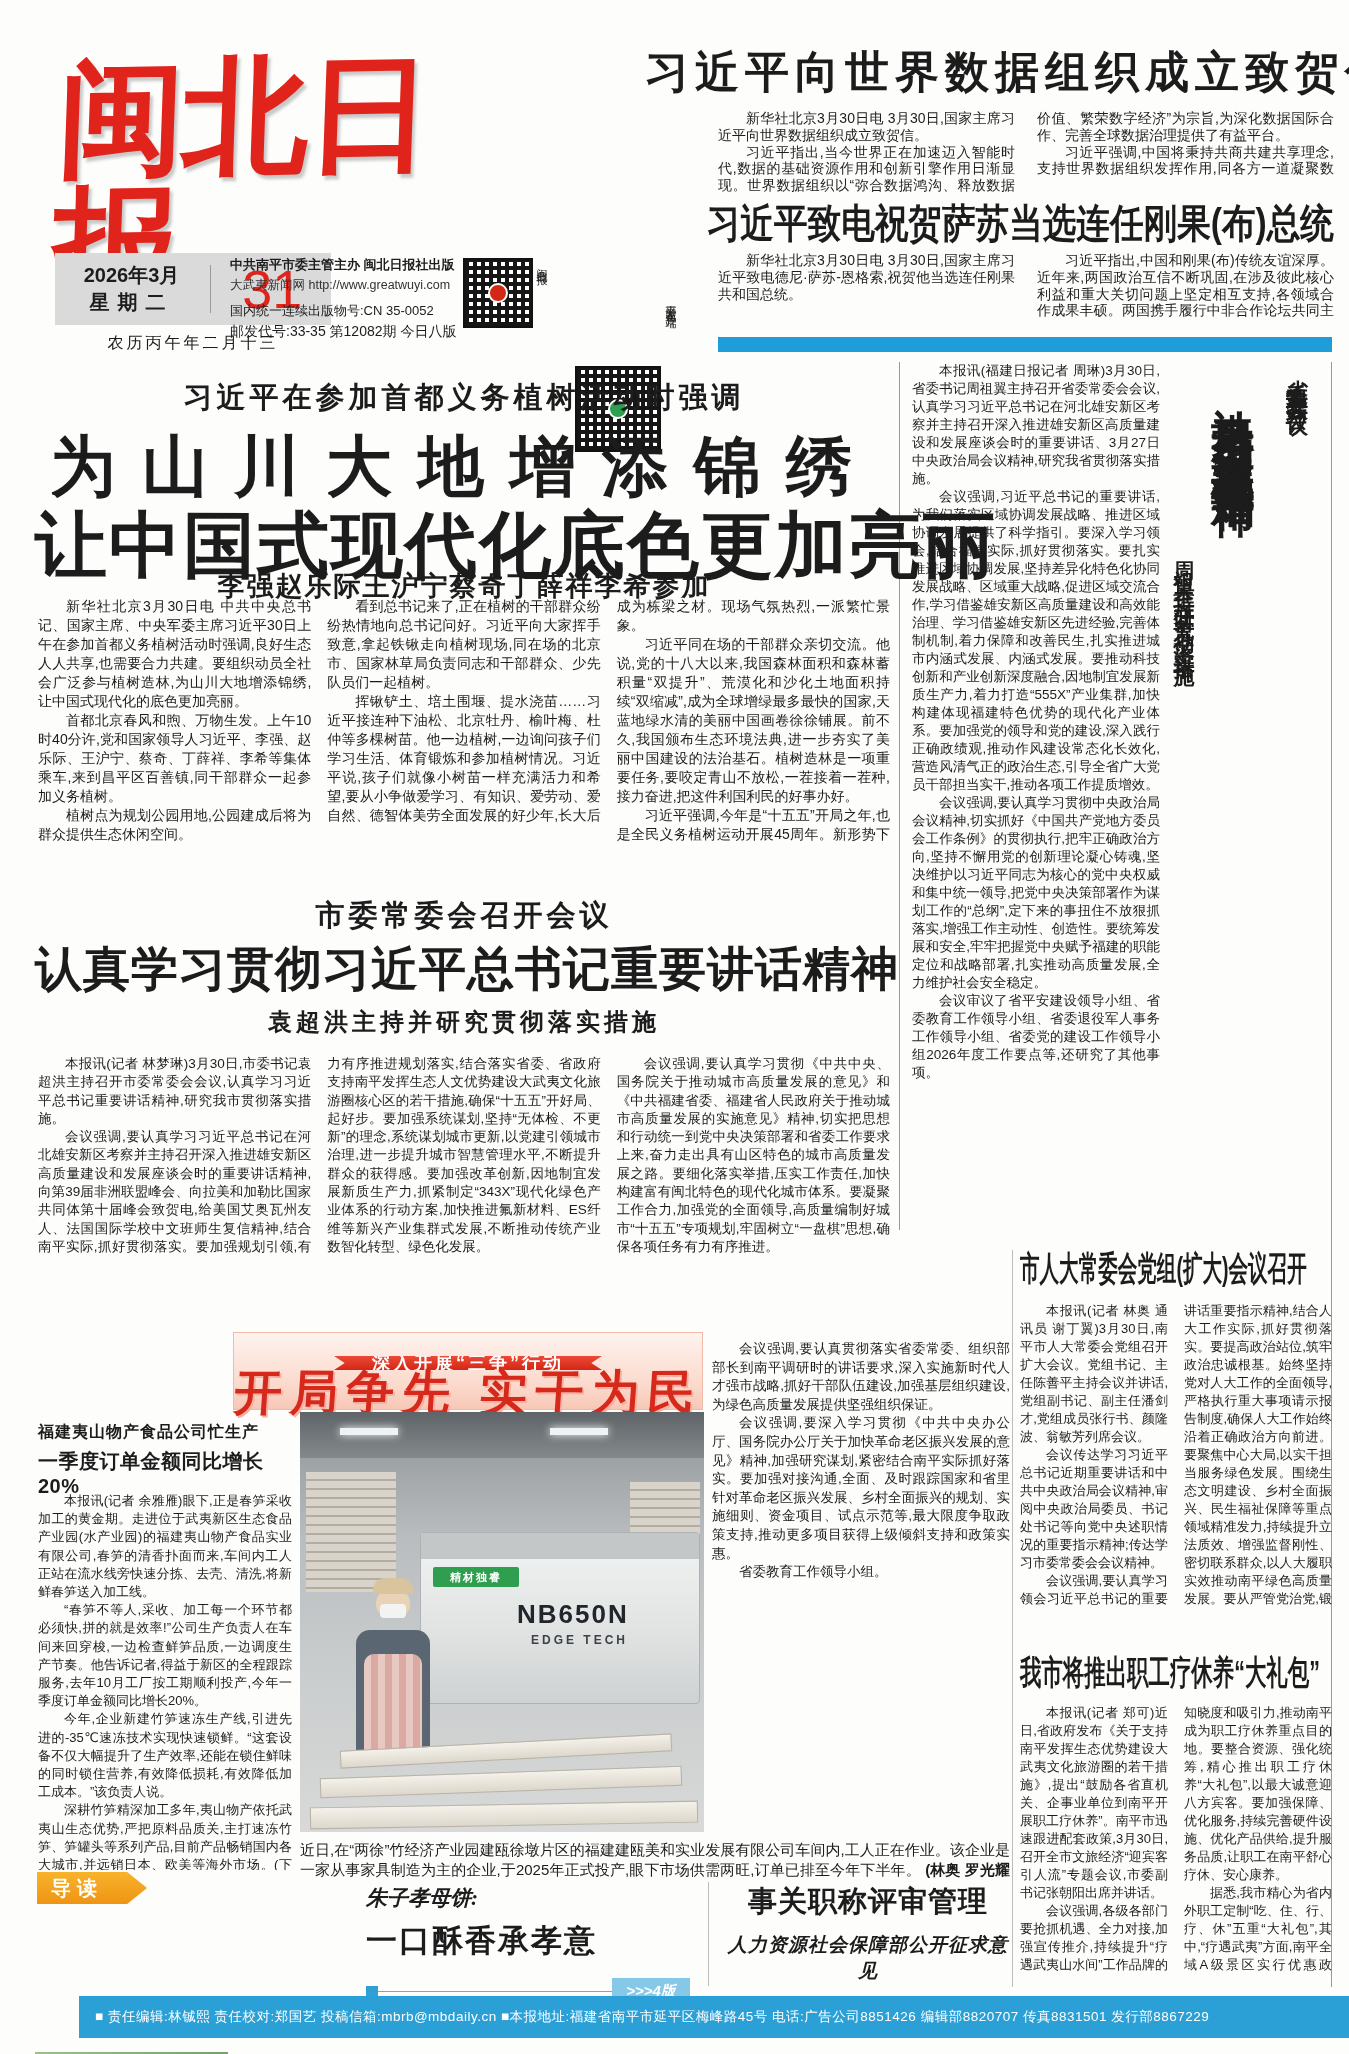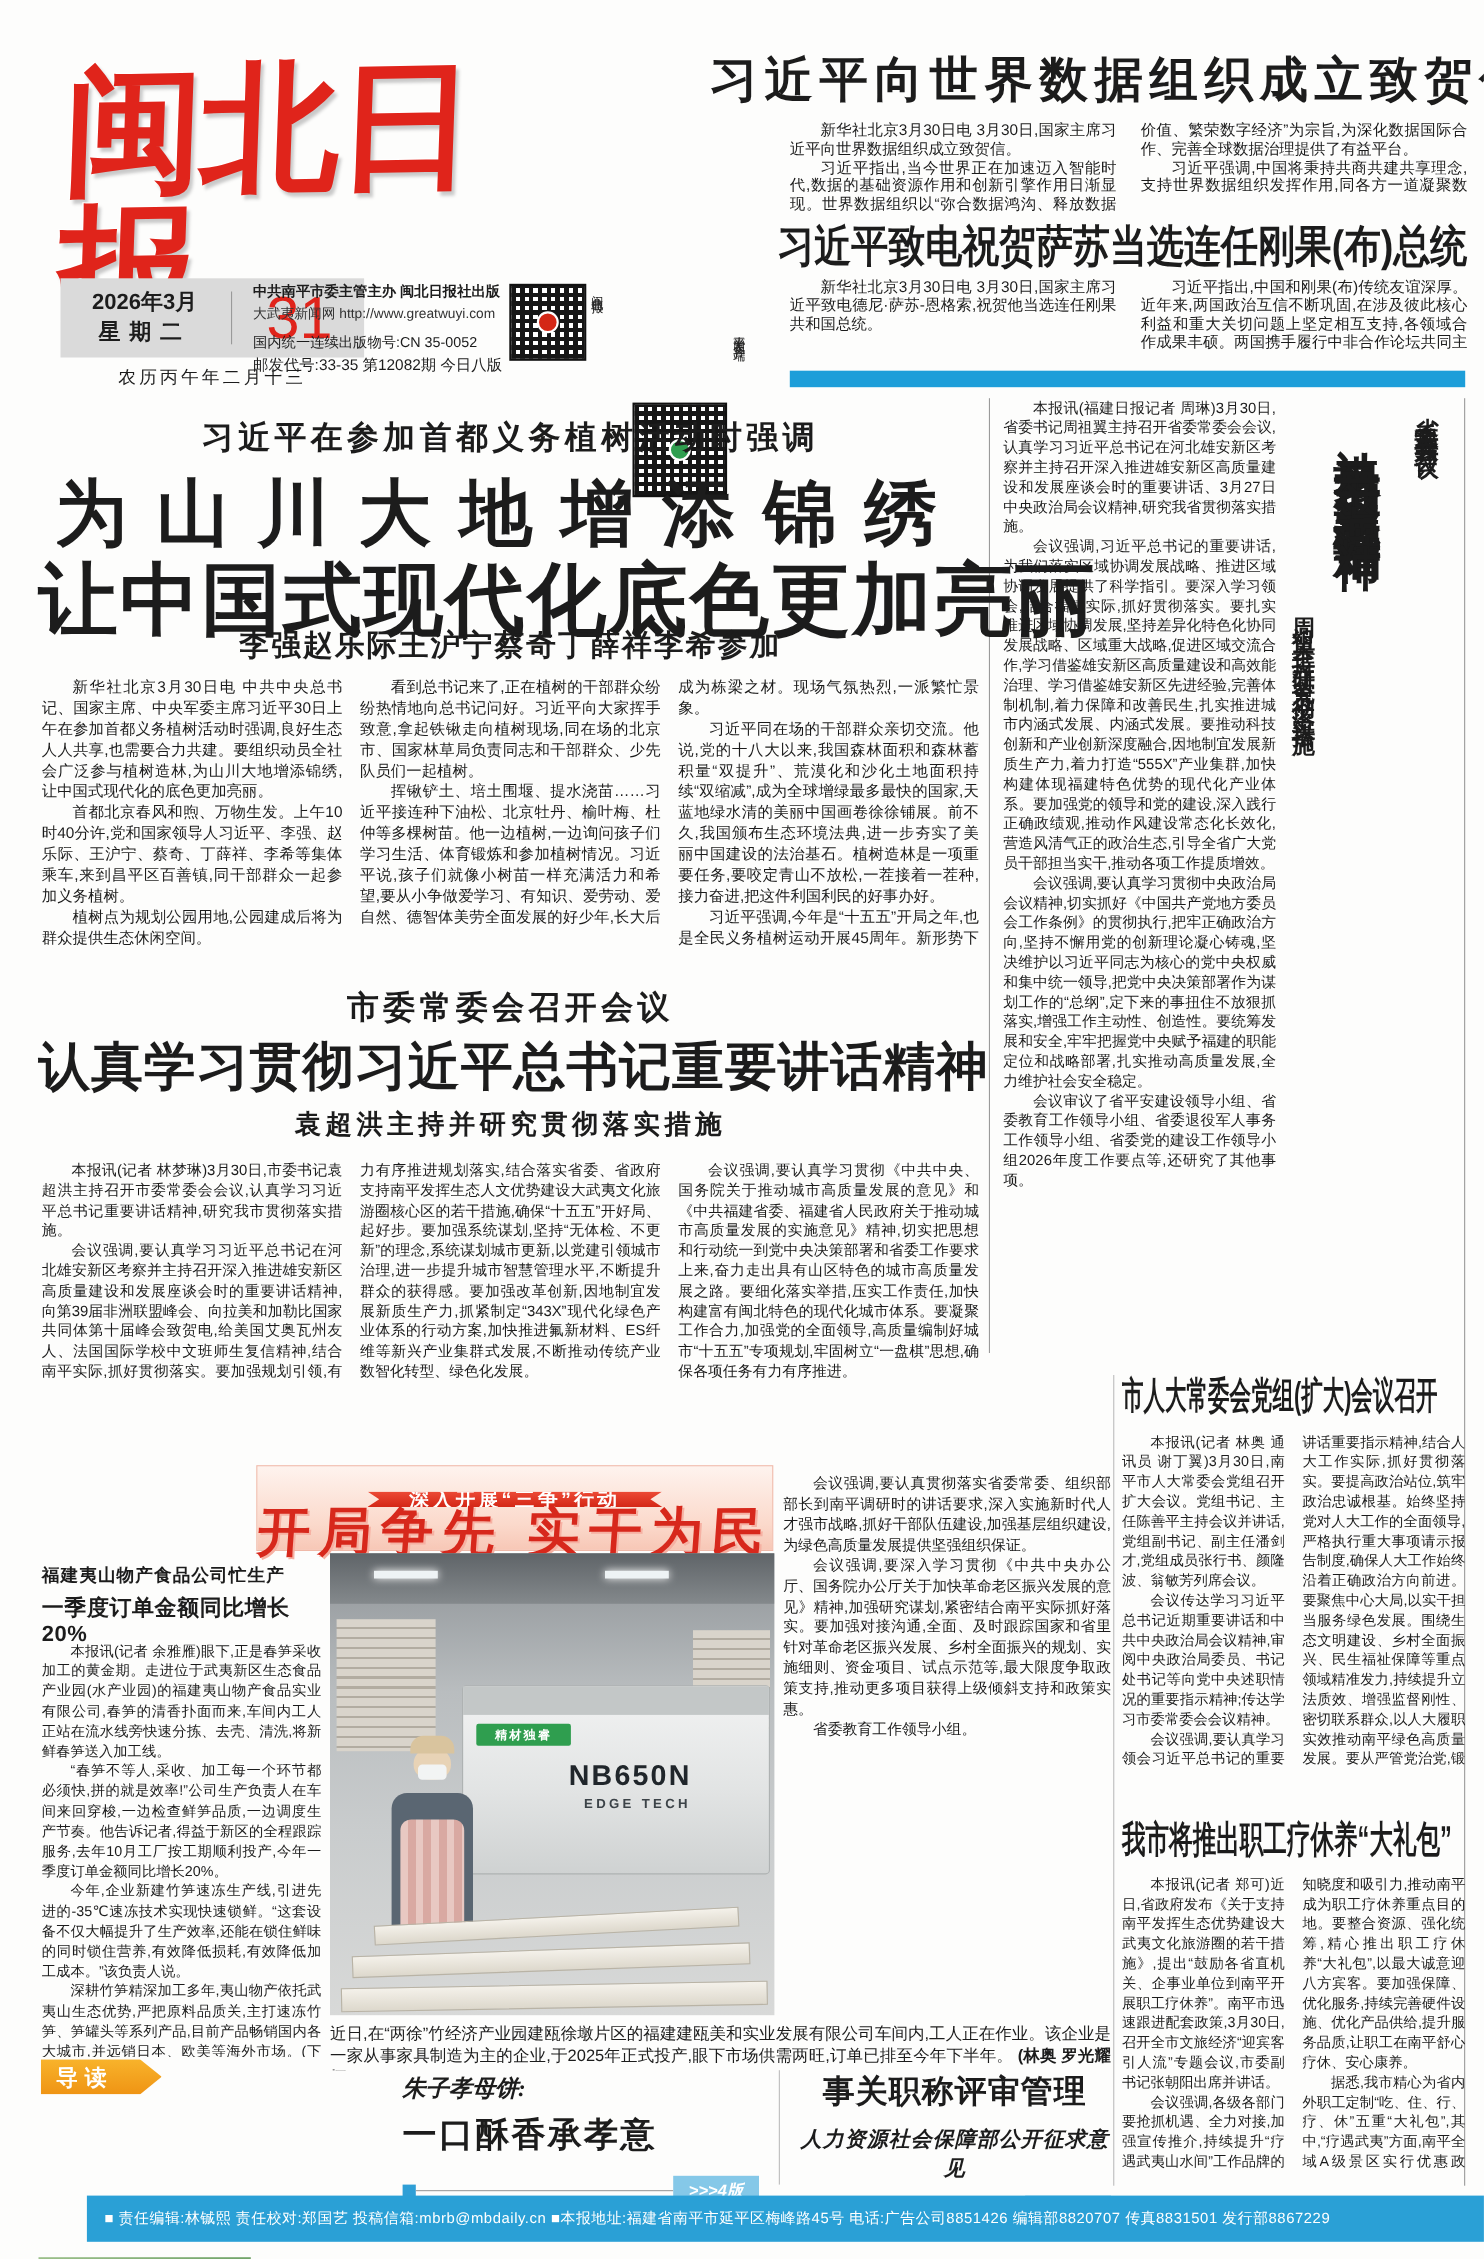--- a/index.html
+++ b/index.html
@@ -151,21 +151,21 @@
 
 <div class="abs rule-v" style="left:899px;top:362px;height:868px;"></div>
 <div class="abs rule-v" style="left:1331px;top:362px;height:1625px;"></div>
 <div class="abs rule-v-light" style="left:1012px;top:1250px;height:737px;"></div>
 
 <div class="abs kicker" style="left:35px;top:378px;width:858px;">习近平在参加首都义务植树活动时强调</div>
 <div class="abs lead-h1" style="left:35px;top:422px;width:858px;">为山川大地增添锦绣</div>
 <div class="abs lead-h2" style="left:35px;top:498px;width:858px;">让中国式现代化底色更加亮丽</div>
 <div class="abs lead-by" style="left:35px;top:568px;width:858px;">李强赵乐际王沪宁蔡奇丁薛祥李希参加</div>
 
-<div class="abs cols3 body-text" style="left:38px;top:615px;width:852px;height:258px;">
+<div class="abs cols3 body-text" style="left:38px;top:597px;width:852px;height:258px;">
   <p>新华社北京3月30日电 中共中央总书记、国家主席、中央军委主席习近平30日上午在参加首都义务植树活动时强调,良好生态人人共享,也需要合力共建。要组织动员全社会广泛参与植树造林,为山川大地增添锦绣,让中国式现代化的底色更加亮丽。</p>
   <p>首都北京春风和煦、万物生发。上午10时40分许,党和国家领导人习近平、李强、赵乐际、王沪宁、蔡奇、丁薛祥、李希等集体乘车,来到昌平区百善镇,同干部群众一起参加义务植树。</p>
   <p>植树点为规划公园用地,公园建成后将为群众提供生态休闲空间。</p>
   <p>看到总书记来了,正在植树的干部群众纷纷热情地向总书记问好。习近平向大家挥手致意,拿起铁锹走向植树现场,同在场的北京市、国家林草局负责同志和干部群众、少先队员们一起植树。</p>
   <p>挥锹铲土、培土围堰、提水浇苗……习近平接连种下油松、北京牡丹、榆叶梅、杜仲等多棵树苗。他一边植树,一边询问孩子们学习生活、体育锻炼和参加植树情况。习近平说,孩子们就像小树苗一样充满活力和希望,要从小争做爱学习、有知识、爱劳动、爱自然、德智体美劳全面发展的好少年,长大后成为栋梁之材。现场气氛热烈,一派繁忙景象。</p>
   <p>习近平同在场的干部群众亲切交流。他说,党的十八大以来,我国森林面积和森林蓄积量“双提升”、荒漠化和沙化土地面积持续“双缩减”,成为全球增绿最多最快的国家,天蓝地绿水清的美丽中国画卷徐徐铺展。前不久,我国颁布生态环境法典,进一步夯实了美丽中国建设的法治基石。植树造林是一项重要任务,要咬定青山不放松,一茬接着一茬种,接力奋进,把这件利国利民的好事办好。</p>
   <p>习近平强调,今年是“十五五”开局之年,也是全民义务植树运动开展45周年。新形势下推进国土绿化,要更加注重量质并举、兴绿惠民,采取有力措施,更加注重科学、节俭、绿色,求好不求快,一年接着一年干,持续用力、久久为功。</p>
 
 </div>
 

